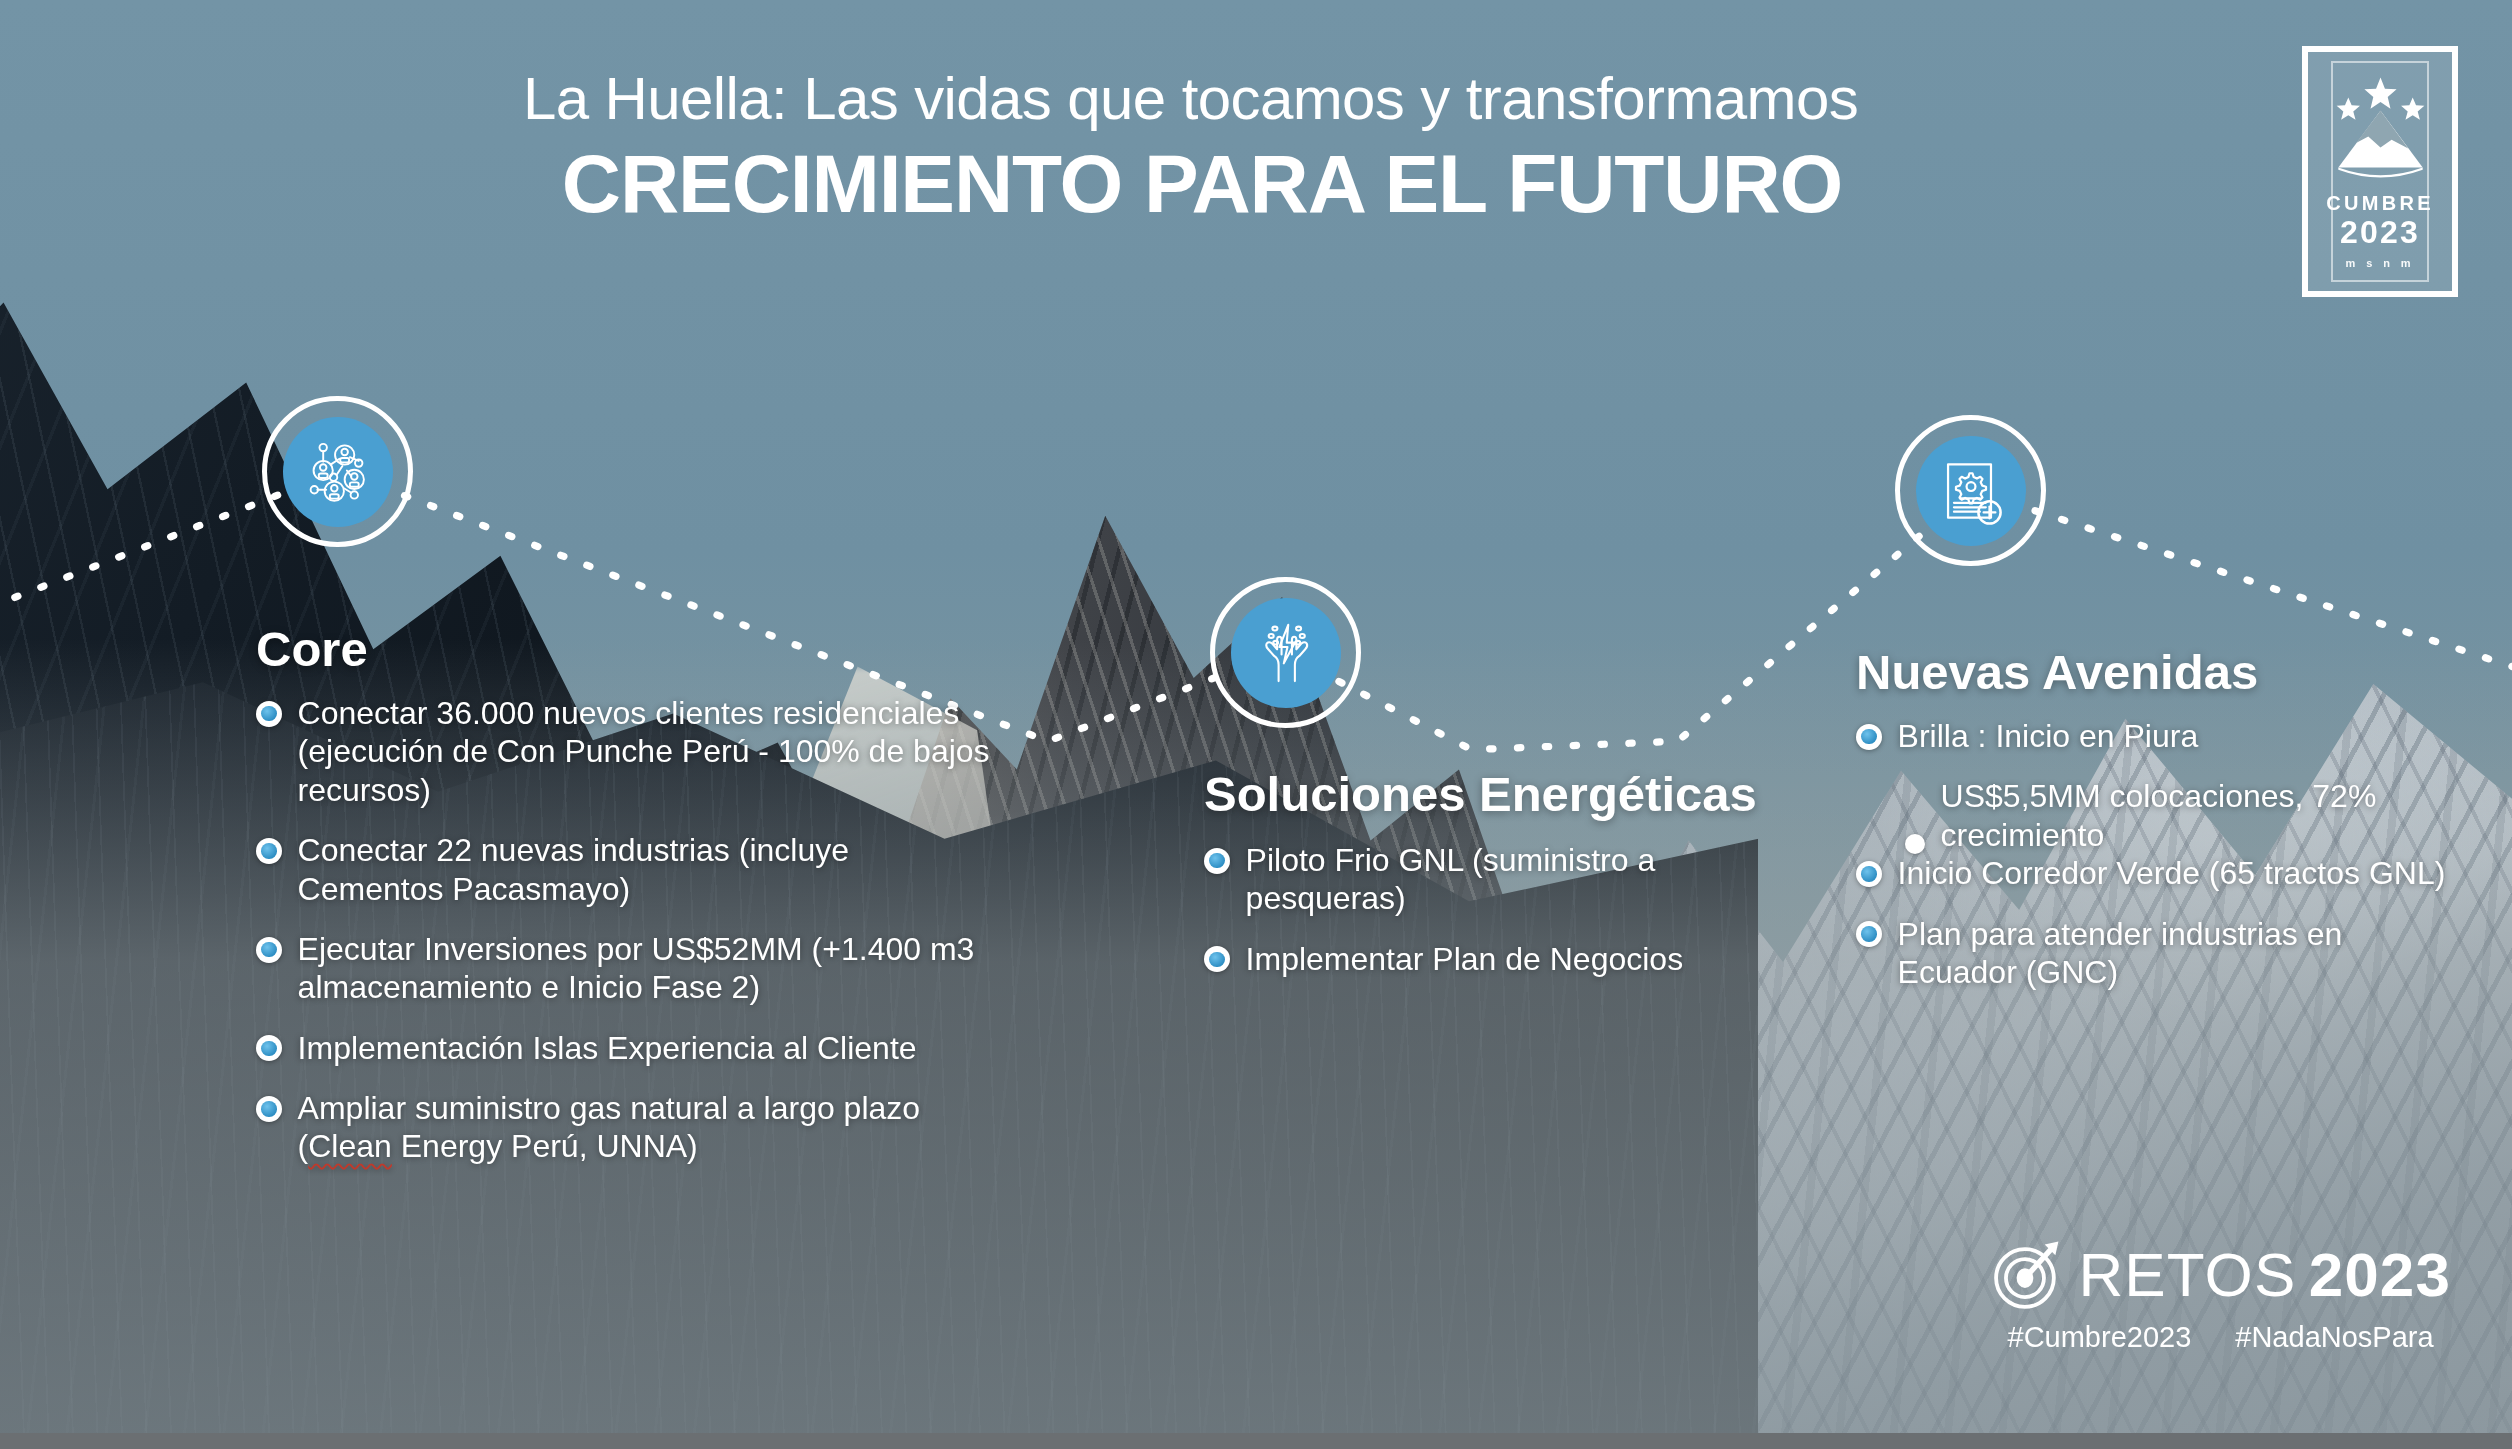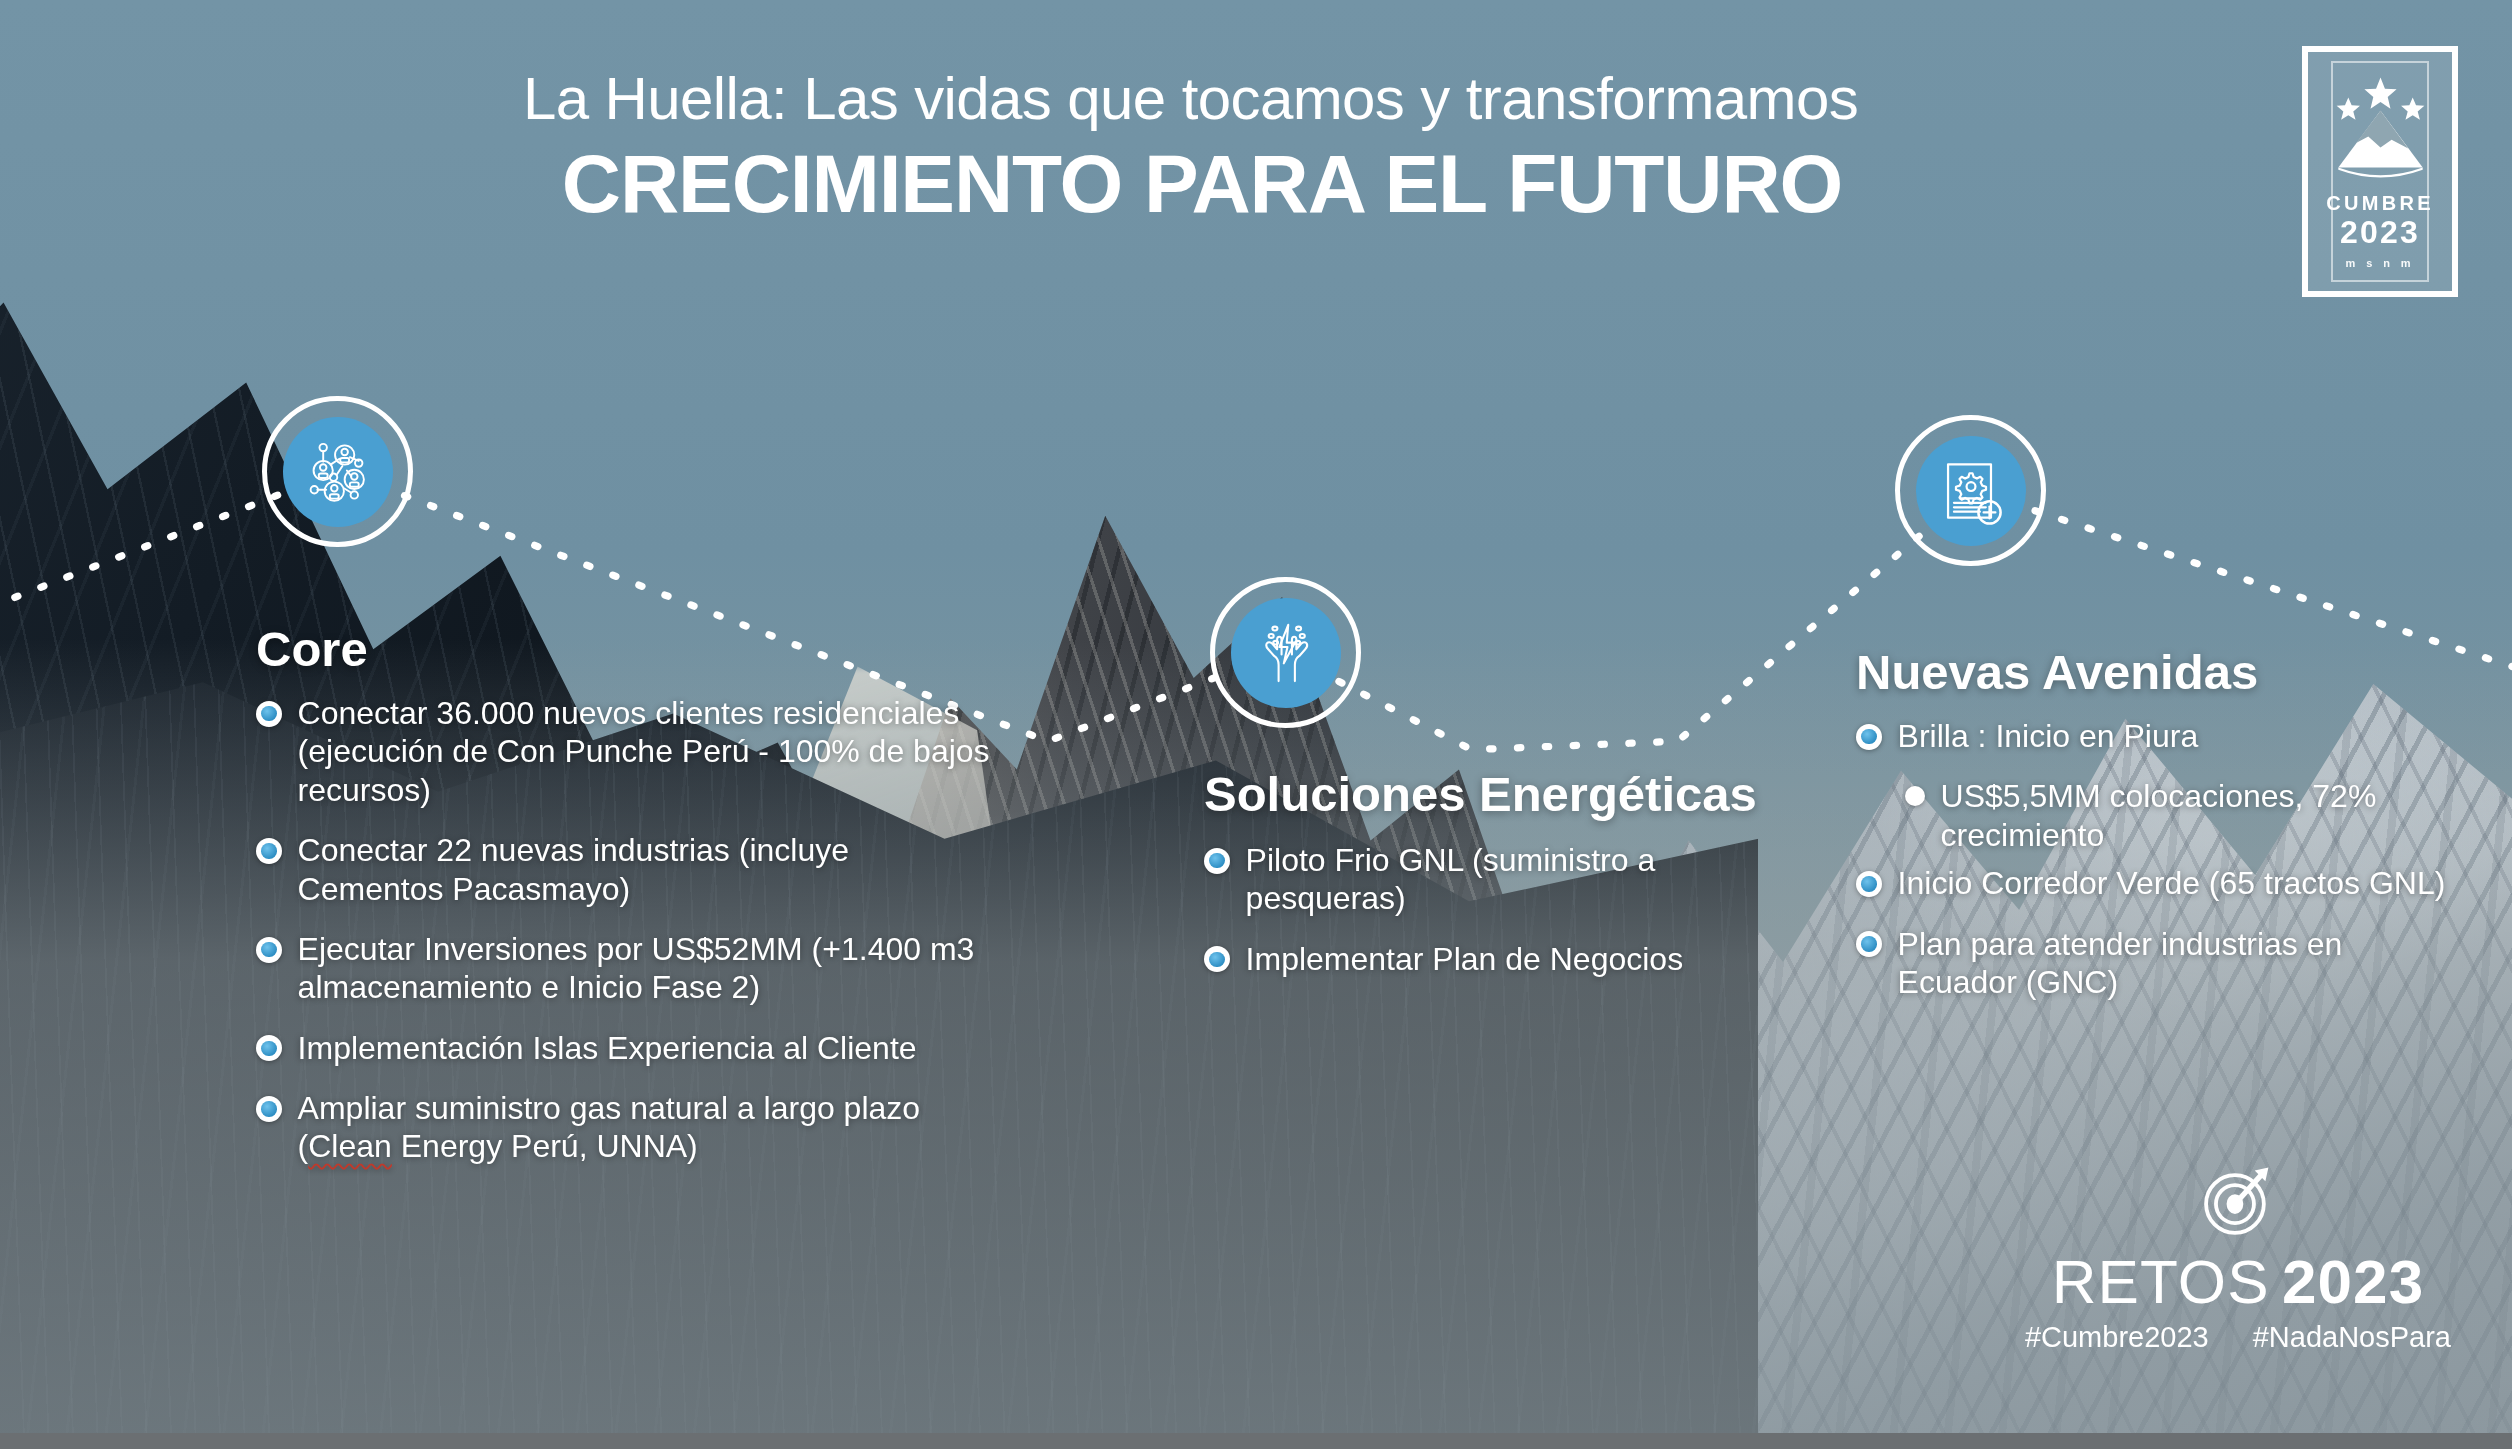--- a/index.html
+++ b/index.html
@@ -171,21 +171,21 @@
   }
   .bullet-text{
     font-size:32px;line-height:1.20;font-weight:400;
     text-shadow:0 1.1px 6.7px rgba(0,0,0,.42);
   }
   .bullet-text .spell{
     text-decoration:underline wavy #c0392b 1.7px;
     text-underline-offset:5.6px;
   }
   .sub-bullets{list-style:none;margin:9px 0 0 0;padding:0 0 0 49px;}
-  .sub-bullet{display:flex;align-items:flex-start;gap:15.6px;margin-bottom:10px;}
+  .sub-bullet{display:flex;align-items:flex-end;gap:15.6px;}
   .sub-mark{
     flex:0 0 auto;margin-top:9px;
     width:20px;height:20px;border-radius:50%;background:#ffffff;
     box-shadow:0 1.1px 4.5px rgba(0,0,0,.3);
   }
 
   
   .icon-node{
     position:absolute;z-index:6;
     width:151px;height:151px;border-radius:50%;
@@ -200,21 +200,21 @@
   .icon-node .disc svg{width:74px;height:74px;display:block;}
   .icon-core{left:262px;top:396px;}
   .icon-sol {left:1210px;top:577px;}
   .icon-nue {left:1895px;top:415px;}
 
   
   .retos{
     position:absolute;right:61px;bottom:95px;z-index:6;
     display:flex;flex-direction:column;align-items:center;color:#fff;
   }
-  .retos-row{display:flex;align-items:center;gap:12.3px;flex-direction:column;}
+  .retos-row{display:flex;align-items:center;gap:12.3px;}
   .retos-mark{width:76px;height:76px;}
   .retos-word{
     font-size:62px;font-weight:400;letter-spacing:1.1px;line-height:1;
     display:flex;align-items:baseline;gap:12.3px;
   }
   .retos-word b{font-weight:800;}
   .retos-tags{
     margin-top:7.8px;display:flex;gap:44px;
     font-size:29px;font-weight:400;
   }

